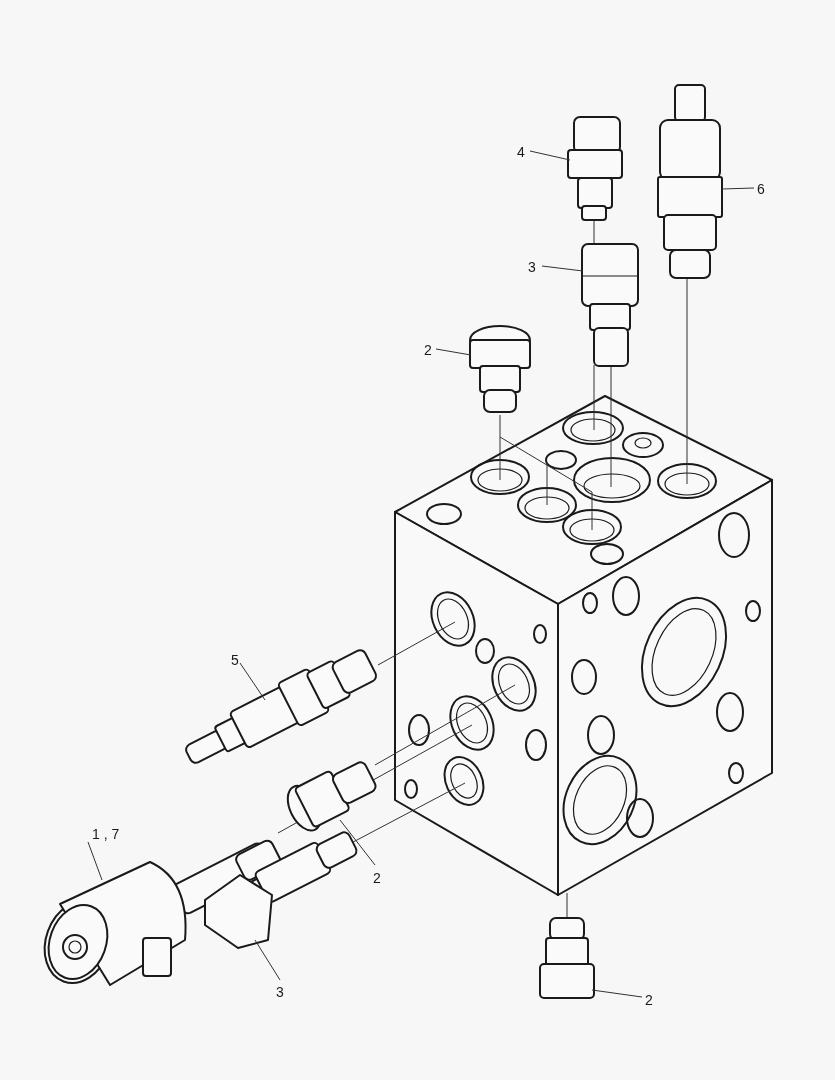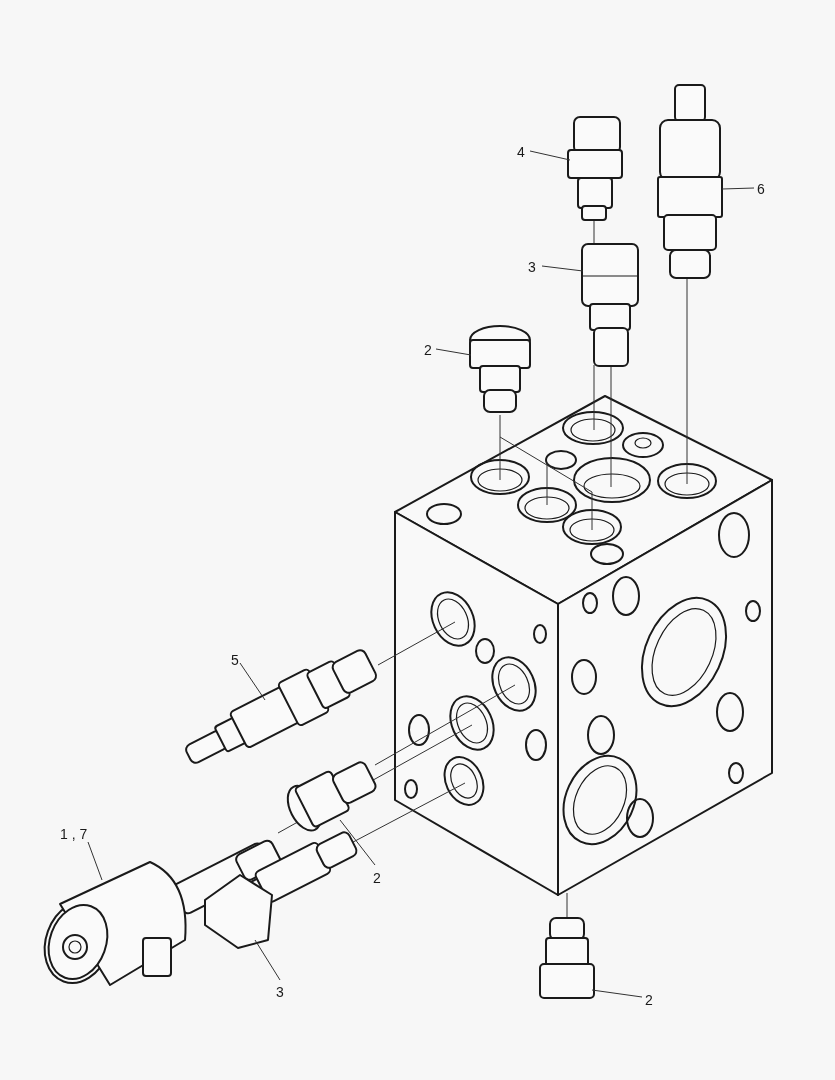--- a/index.html
+++ b/index.html
@@ -172,16 +172,16 @@
     <line class="lead" x1="280" y1="980" x2="255" y2="940"></line>
     <line class="lead" x1="642" y1="997" x2="592" y2="990"></line>
   </g>
 </svg>
 
 <div class="callout" style="left:517px;top:145px;">4</div>
 <div class="callout" style="left:757px;top:182px;">6</div>
 <div class="callout" style="left:528px;top:260px;">3</div>
 <div class="callout" style="left:424px;top:343px;">2</div>
 <div class="callout" style="left:231px;top:653px;">5</div>
-<div class="callout" style="left:60px;top:827px;">1 , 7</div>
+<div class="callout" style="left:92px;top:827px;">1 , 7</div>
 <div class="callout" style="left:373px;top:871px;">2</div>
 <div class="callout" style="left:276px;top:985px;">3</div>
 <div class="callout" style="left:645px;top:993px;">2</div>
 
 </body></html>

